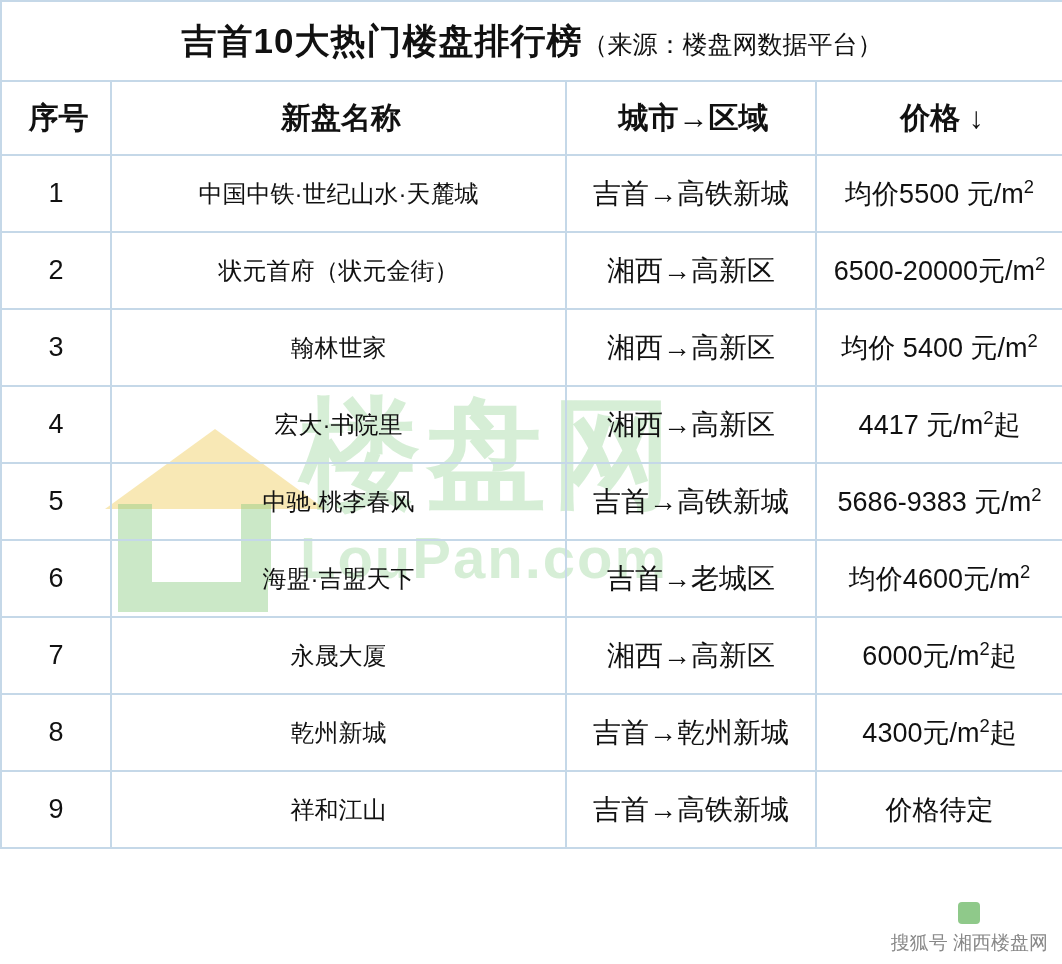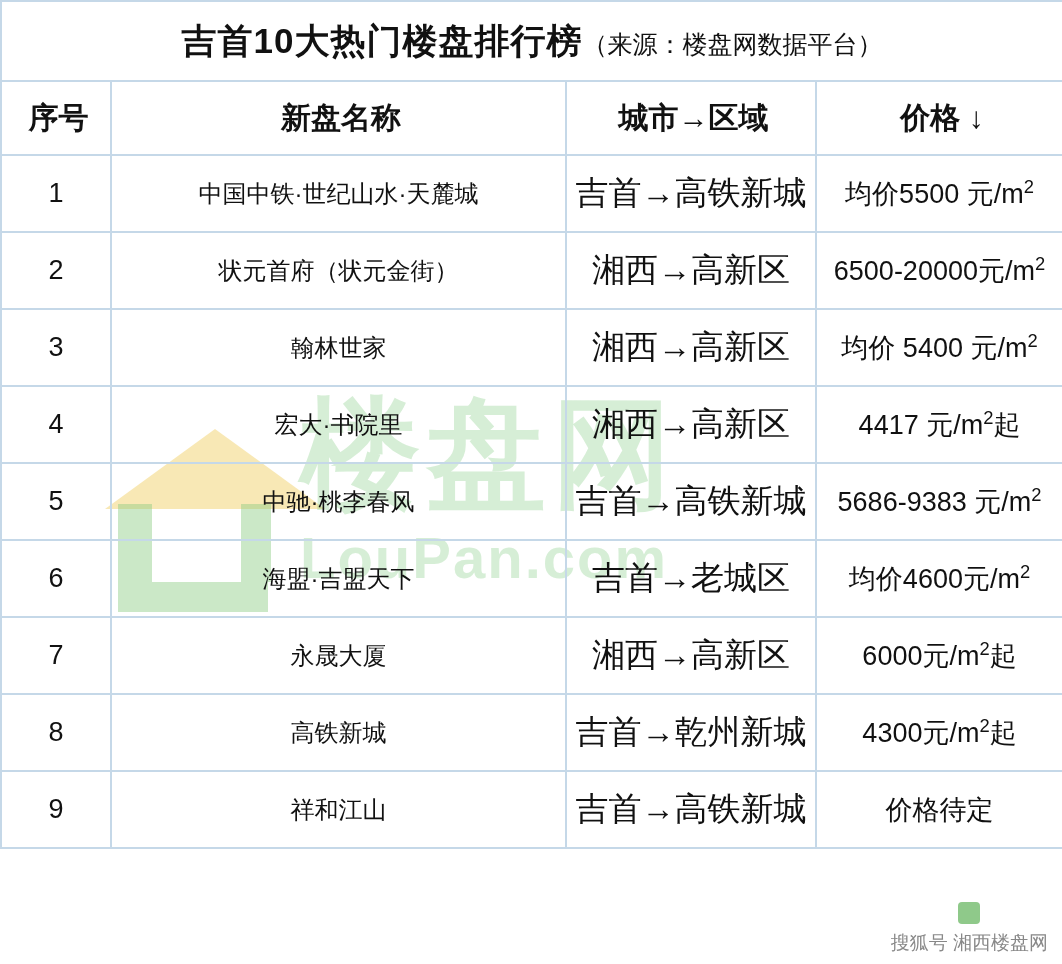--- a/index.html
+++ b/index.html
@@ -132,21 +132,21 @@
     color: #111111;
     background: transparent;
   }
   .body-row td.idx {
     font-size: 27px;
   }
   .body-row td.name {
     font-size: 24px;
   }
   .body-row td.area {
-    font-size: 33px;
+    font-size: 28px;
   }
   .body-row td.price {
     font-size: 27px;
   }
   .sup {
     font-size: 0.68em;
     vertical-align: super;
   }
 
   
@@ -240,21 +240,21 @@
           <td class="price"><span>均价4600元/m</span><span class="sup">2</span></td>
         </tr>
         <tr class="body-row">
           <td class="idx">7</td>
           <td class="name">永晟大厦</td>
           <td class="area">湘西→高新区</td>
           <td class="price"><span>6000元/m</span><span class="sup">2</span><span>起</span></td>
         </tr>
         <tr class="body-row">
           <td class="idx">8</td>
-          <td class="name">高铁新城</td>
+          <td class="name">乾州新城</td>
           <td class="area">吉首→乾州新城</td>
           <td class="price"><span>4300元/m</span><span class="sup">2</span><span>起</span></td>
         </tr>
         <tr class="body-row">
           <td class="idx">9</td>
           <td class="name">祥和江山</td>
           <td class="area">吉首→高铁新城</td>
           <td class="price"><span>价格待定</span></td>
         </tr>
       </tbody>

